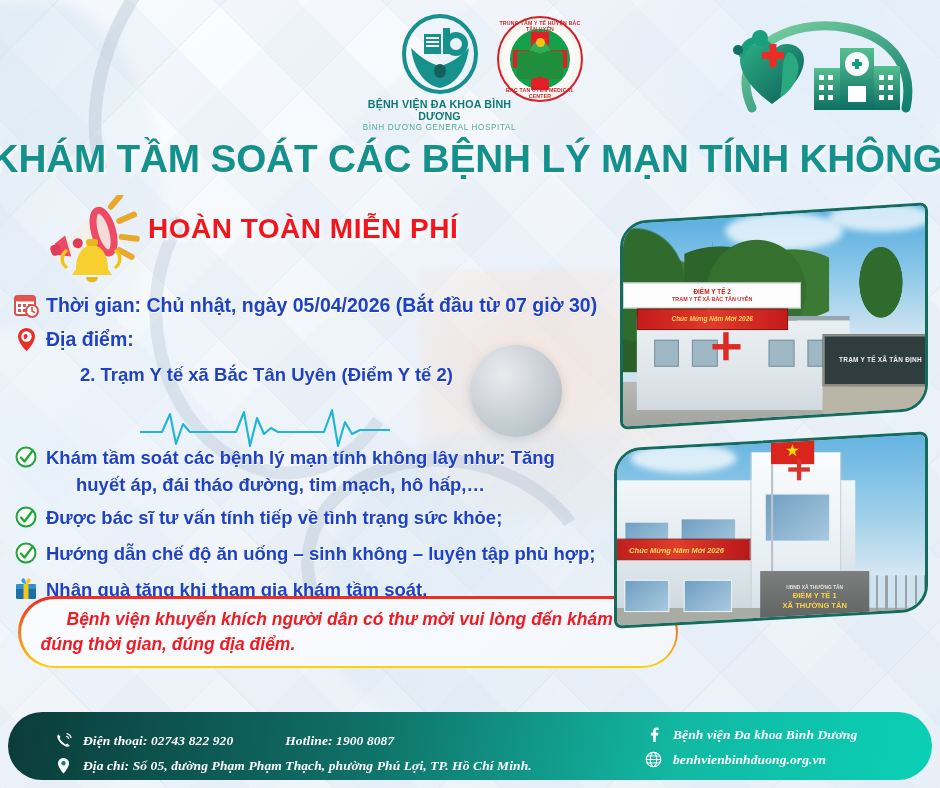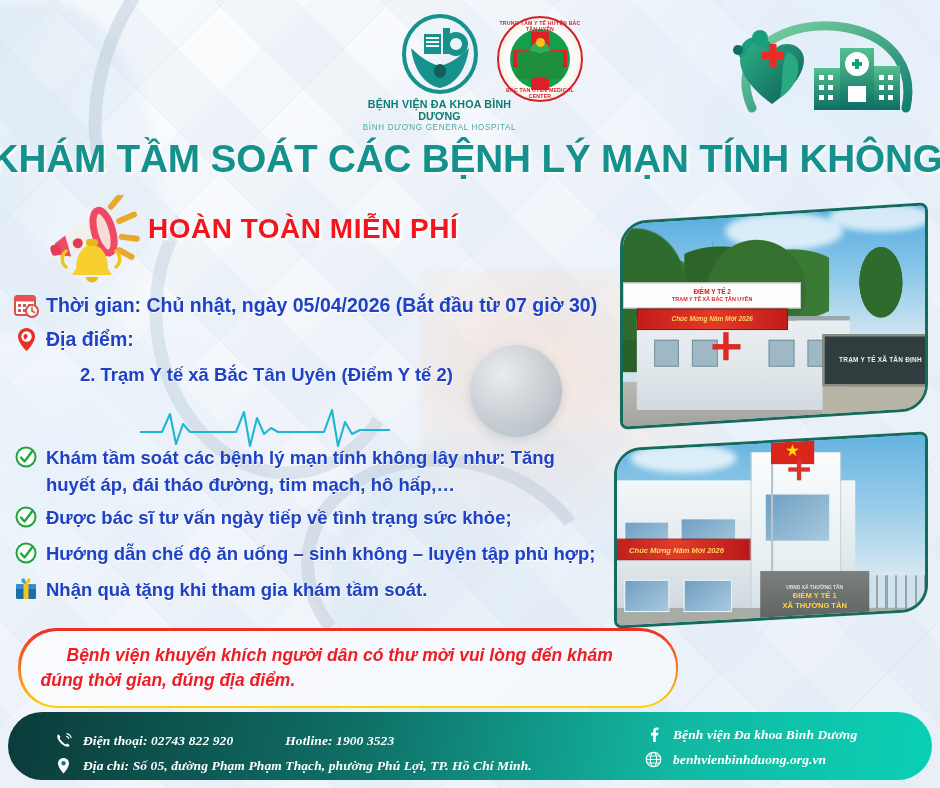--- a/index.html
+++ b/index.html
@@ -155,25 +155,25 @@
   .bn-head { display:flex; align-items:center; gap:6px; margin-bottom:9px; }
   .bn-head .txt {
     font-size:19px; font-weight:bold; color:#1f41c4; letter-spacing:.1px;
     text-shadow:.5px .5px 0 rgba(255,255,255,.9);
   }
   .bn-item { display:flex; align-items:flex-start; gap:8px; margin-bottom:6px; }
   .bn-item .txt {
     font-size:18.5px; font-weight:bold; color:#1f41c4; line-height:27px;
     text-shadow:.5px .5px 0 rgba(255,255,255,.9);
   }
-  .bn-item .txt .w2 { display:block; }
+  .bn-item .txt .w2 { display:block;margin-left:30px; }
 
   
   .notice {
-    position:absolute; left:18px; top:628px; width:660px; height:80px;
+    position:absolute; left:18px; top:596px; width:660px; height:72px;
     border-radius:38px;
     padding:2.5px;
     background:linear-gradient(180deg,#ef2b24 0%,#f58420 55%,#ffd400 100%);
   }
   .notice-inner {
     width:100%; height:100%; border-radius:36px;
     background:linear-gradient(135deg,#fbfcfe 0%,#f3f7fc 100%);
     display:flex; align-items:center;
     padding:0 20px;
   }
@@ -494,21 +494,21 @@
       </span>
     </div>
 
     <div class="bn-item">
       <span>
         <svg width="24" height="26" viewBox="0 0 24 26">
           <circle cx="12" cy="13" r="9.5" fill="#ffffff" stroke="#1ba637" stroke-width="2"></circle>
           <path d="M7 13.5 L10.5 17.5 L18 7.5" fill="none" stroke="#1ba637" stroke-width="2.3" stroke-linecap="round" stroke-linejoin="round"></path>
         </svg>
       </span>
-      <span class="txt">Được bác sĩ tư vấn ngày tiếp về tình trạng sức khỏe;</span>
+      <span class="txt">Được bác sĩ tư vấn tính tiếp về tình trạng sức khỏe;</span>
     </div>
 
     <div class="bn-item">
       <span>
         <svg width="24" height="26" viewBox="0 0 24 26">
           <circle cx="12" cy="13" r="9.5" fill="#ffffff" stroke="#1ba637" stroke-width="2"></circle>
           <path d="M7 13.5 L10.5 17.5 L18 7.5" fill="none" stroke="#1ba637" stroke-width="2.3" stroke-linecap="round" stroke-linejoin="round"></path>
         </svg>
       </span>
       <span class="txt">Hướng dẫn chế độ ăn uống – sinh không – luyện tập phù hợp;</span>
@@ -595,21 +595,21 @@
     <div class="f-left">
       <div class="f-row">
         <span class="f-ico">
           <svg width="17" height="17" viewBox="0 0 17 17">
             <path d="M3.2 2.2 C2 3.4 2 5.2 3 7.2 C4.4 10 7 12.6 9.8 14 C11.8 15 13.6 15 14.8 13.8 L12.6 11.6 L10.4 12.4 C9 11.6 5.4 8 4.6 6.6 L5.4 4.4 Z" fill="#ffffff"></path>
             <path d="M12 1.6 C14.2 2.2 15.6 3.6 16 5.6" stroke="#ffffff" stroke-width="1.2" fill="none" stroke-linecap="round"></path>
             <path d="M11.6 4.4 C12.8 4.8 13.4 5.4 13.6 6.4" stroke="#ffffff" stroke-width="1.2" fill="none" stroke-linecap="round"></path>
           </svg>
         </span>
         <span class="f-txt">Điện thoại: 02743 822 920</span>
-        <span class="f-txt f-hot">Hotline: 1900 3523</span>
+        <span class="f-txt f-hot">Hotline: 1900 8087</span>
       </div>
       <div class="f-row">
         <span class="f-ico">
           <svg width="17" height="18" viewBox="0 0 17 18">
             <path d="M8.5 1 C5.4 1 3 3.4 3 6.4 C3 10.4 8.5 16.5 8.5 16.5 C8.5 16.5 14 10.4 14 6.4 C14 3.4 11.6 1 8.5 1 Z" fill="#ffffff"></path>
             <circle cx="8.5" cy="6.3" r="2.2" fill="#0f7f72"></circle>
           </svg>
         </span>
         <span class="f-txt">Địa chỉ: Số 05, đường Phạm Phạm Thạch, phường Phú Lợi, TP. Hồ Chí Minh.</span>
       </div>

